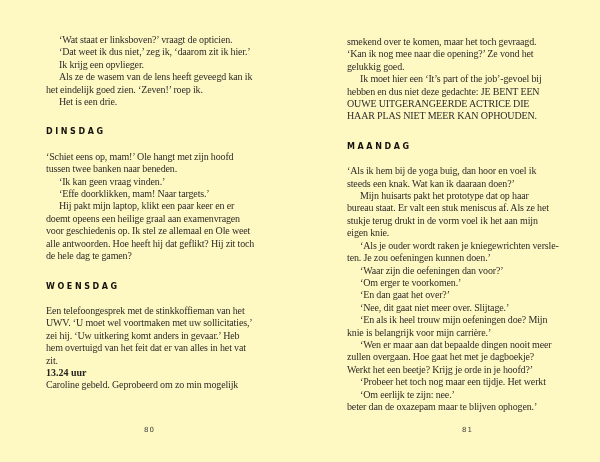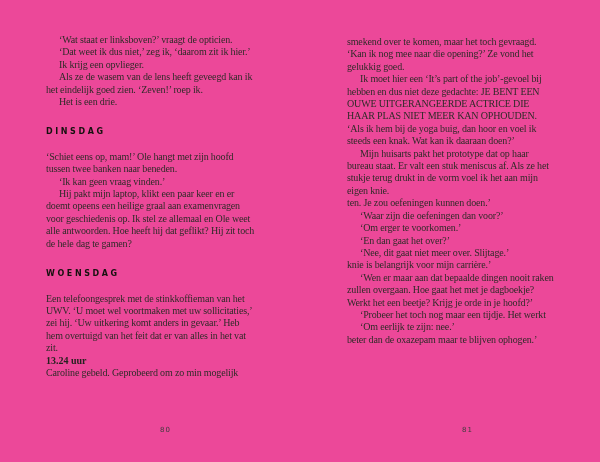--- a/index.html
+++ b/index.html
@@ -4,21 +4,21 @@
 <style>
   html, body {
     margin: 0;
     padding: 0;
     background: #ffffff;
   }
   .spread {
     position: relative;
     width: 600px;
     height: 462px;
-    background: #ec4899;
+    background: #fef9c3;
     overflow: hidden;
     font-family: "Liberation Serif", serif;
     color: #2f2b28;
   }
   .page-content {
     position: absolute;
     width: 220px;
   }
   #left-content  { left: 46px;  top: 34px; }
   #right-content { left: 347px; top: 36px; }
@@ -48,41 +48,42 @@
     color: #26221f;
   }
   .page-number {
     position: absolute;
     top: 426px;
     font-family: "DejaVu Sans", sans-serif;
     font-size: 7px;
     letter-spacing: 1px;
     color: #3c3c3c;
   }
-  #page-num-left  { left: 160px; }
+  #page-num-left  { left: 144px; }
   #page-num-right { left: 462px; }
 </style>
 </head>
 <body>
 
 <div class="spread">
   <div class="page-content" id="left-content">
       <div class="para-block">
         <div class="text-line indented">‘Wat staat er linksboven?’ vraagt de opticien.</div>
         <div class="text-line indented">‘Dat weet ik dus niet,’ zeg ik, ‘daarom zit ik hier.’</div>
         <div class="text-line indented">Ik krijg een opvlieger.</div>
         <div class="text-line indented">Als ze de wasem van de lens heeft geveegd kan ik</div>
         <div class="text-line">het eindelijk goed zien. ‘Zeven!’ roep ik.</div>
         <div class="text-line indented">Het is een drie.</div>
       </div>
       <div class="day-heading">DINSDAG</div>
       <div class="para-block">
         <div class="text-line">‘Schiet eens op, mam!’ Ole hangt met zijn hoofd</div>
         <div class="text-line">tussen twee banken naar beneden.</div>
         <div class="text-line indented">‘Ik kan geen vraag vinden.’</div>
+        <div class="text-line indented">‘Effe doorklikken, mam! Naar targets.’</div>
         <div class="text-line indented">Hij pakt mijn laptop, klikt een paar keer en er</div>
         <div class="text-line">doemt opeens een heilige graal aan examenvragen</div>
         <div class="text-line">voor geschiedenis op. Ik stel ze allemaal en Ole weet</div>
         <div class="text-line">alle antwoorden. Hoe heeft hij dat geflikt? Hij zit toch</div>
         <div class="text-line">de hele dag te gamen?</div>
       </div>
       <div class="day-heading">WOENSDAG</div>
       <div class="para-block">
         <div class="text-line">Een telefoongesprek met de stinkkoffieman van het</div>
         <div class="text-line">UWV. ‘U moet wel voortmaken met uw sollicitaties,’</div>
@@ -98,34 +99,37 @@
   <div class="page-content" id="right-content">
       <div class="para-block">
         <div class="text-line">smekend over te komen, maar het toch gevraagd.</div>
         <div class="text-line">‘Kan ik nog mee naar die opening?’ Ze vond het</div>
         <div class="text-line">gelukkig goed.</div>
         <div class="text-line indented">Ik moet hier een ‘It’s part of the job’-gevoel bij</div>
         <div class="text-line">hebben en dus niet deze gedachte: JE BENT EEN</div>
         <div class="text-line">OUWE UITGERANGEERDE ACTRICE DIE</div>
         <div class="text-line">HAAR PLAS NIET MEER KAN OPHOUDEN.</div>
       </div>
+      <div class="day-heading">MAANDAG</div>
       <div class="para-block">
         <div class="text-line">‘Als ik hem bij de yoga buig, dan hoor en voel ik</div>
         <div class="text-line">steeds een knak. Wat kan ik daaraan doen?’</div>
         <div class="text-line indented">Mijn huisarts pakt het prototype dat op haar</div>
         <div class="text-line">bureau staat. Er valt een stuk meniscus af. Als ze het</div>
         <div class="text-line">stukje terug drukt in de vorm voel ik het aan mijn</div>
         <div class="text-line">eigen knie.</div>
+        <div class="text-line indented">‘Als je ouder wordt raken je kniegewrichten versle-</div>
         <div class="text-line">ten. Je zou oefeningen kunnen doen.’</div>
         <div class="text-line indented">‘Waar zijn die oefeningen dan voor?’</div>
         <div class="text-line indented">‘Om erger te voorkomen.’</div>
         <div class="text-line indented">‘En dan gaat het over?’</div>
         <div class="text-line indented">‘Nee, dit gaat niet meer over. Slijtage.’</div>
+        <div class="text-line indented">‘En als ik heel trouw mijn oefeningen doe? Mijn</div>
         <div class="text-line">knie is belangrijk voor mijn carrière.’</div>
-        <div class="text-line indented">‘Wen er maar aan dat bepaalde dingen nooit raken</div>
+        <div class="text-line indented">‘Wen er maar aan dat bepaalde dingen nooit meer</div>
         <div class="text-line">zullen overgaan. Hoe gaat het met je dagboekje?</div>
         <div class="text-line">Werkt het een beetje? Krijg je orde in je hoofd?’</div>
         <div class="text-line indented">‘Probeer het toch nog maar een tijdje. Het werkt</div>
         <div class="text-line indented">‘Om eerlijk te zijn: nee.’</div>
         <div class="text-line">beter dan de oxazepam maar te blijven ophogen.’</div>
       </div>
     </div>
   <div class="page-number" id="page-num-left">80</div>
   <div class="page-number" id="page-num-right">81</div>
 </div>

